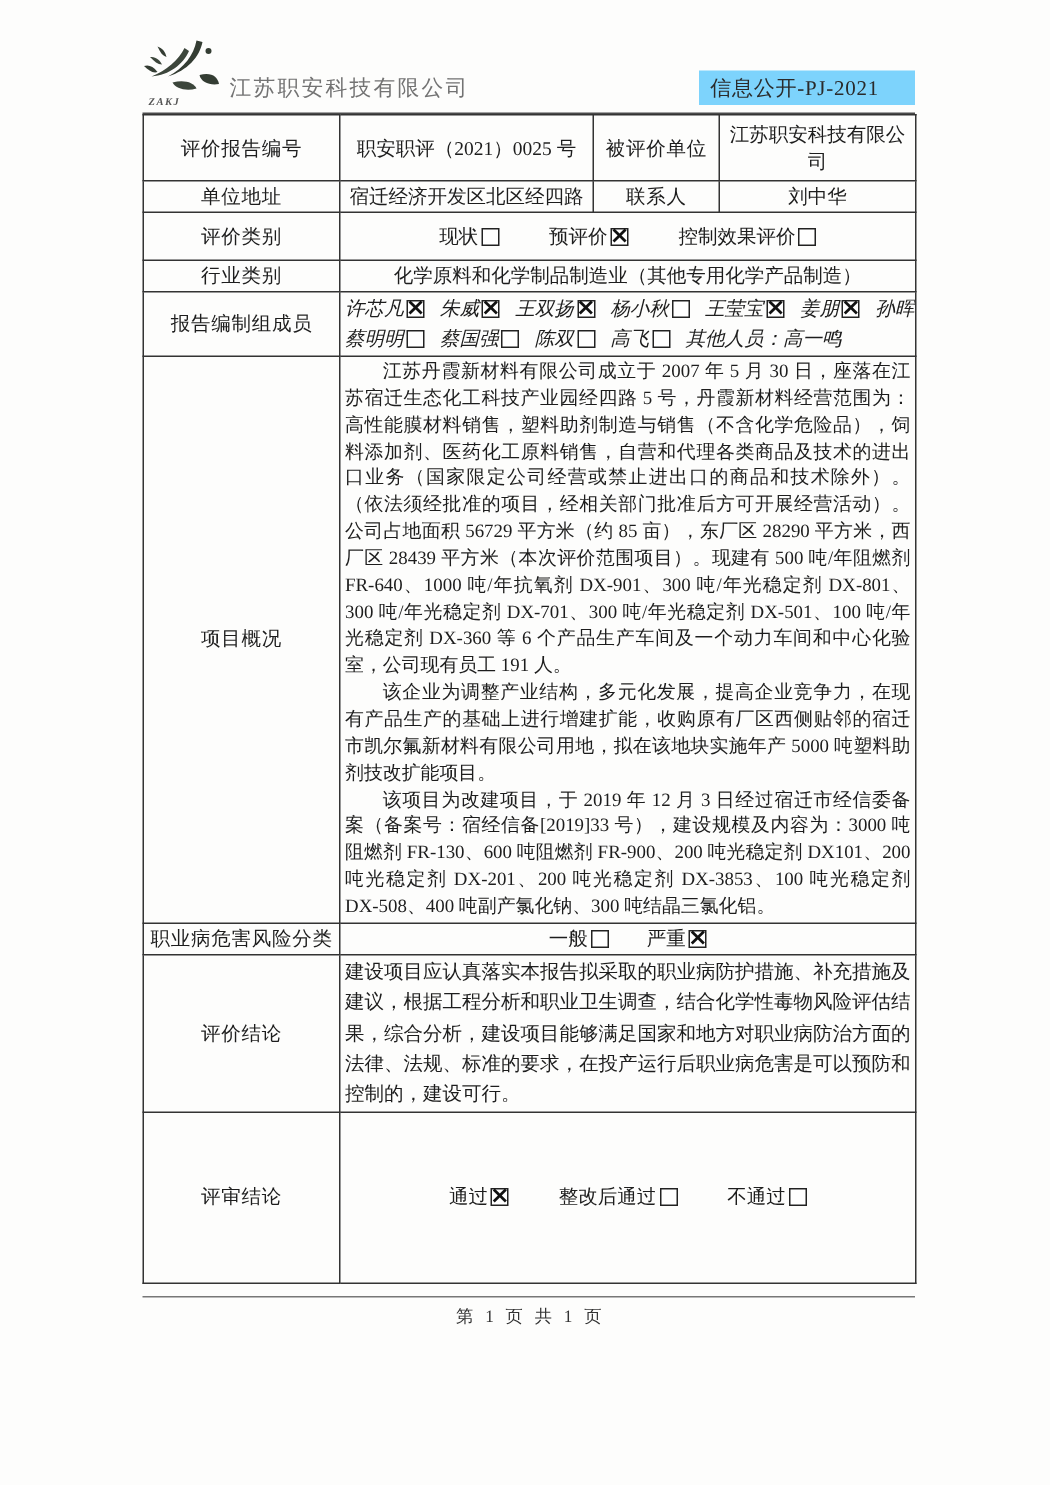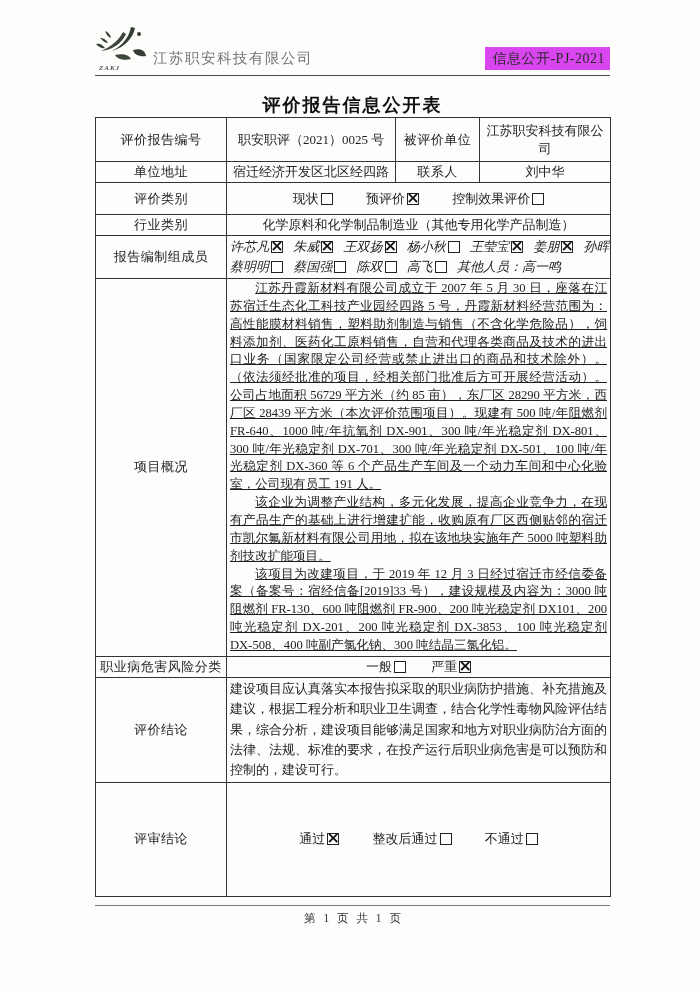--- a/index.html
+++ b/index.html
@@ -28,22 +28,22 @@
     font-size: 7px; font-weight: 700; font-style: italic;
     letter-spacing: 1px; color: #555;
     font-family: "Liberation Serif", serif;
   }
   .company-name {
     font-size: 14.5px; letter-spacing: 1.5px; color: #737373;
     margin-left: 2px; padding-bottom: 4px;
   }
   .doc-code {
     font-size: 14px; letter-spacing: 0.5px; color: #2a2a2a;
-    background: #d946ef;
-    padding: 3px 5px 2px 7px;
+    background: #7dd3fc;
+    padding: 3px 24px 2px 7px;
     margin-bottom: 2px;
   }
   
   .title {
     margin-top: 17px;
     text-align: center;
     font-size: 18px; font-weight: 700; letter-spacing: 2px; color: #111;
   }
   
   table.info-table {
@@ -65,21 +65,21 @@
   .c-cell { text-align: center; }
   .opt { white-space: nowrap; }
   .gap-wide .opt { margin: 0 15px; }
   .gap-mid .opt { margin: 0 11px; }
   .team-cell { padding: 2px 4px 2px 7px; font-size: 12.5px; font-style: italic; }
   .team-line { line-height: 20px; white-space: nowrap; }
   .team-line .opt { margin-right: 7px; }
   .overview-cell { padding: 3px 8px 3px 8px; vertical-align: top; }
   .overview-cell p {
     font-size: 12.6px; line-height: 17.85px;
-    text-align: justify; text-indent: 2em; text-decoration: underline;
+    text-align: justify; text-indent: 2em;
   }
   .conclusion-cell { padding: 4px 8px; }
   .conclusion-cell div {
     font-size: 13px; line-height: 20.4px; text-align: justify;
   }
   
   .cb {
     display: inline-block; width: 12px; height: 12px;
     border: 1px solid #222; background: #fff;
     margin-left: 2px; vertical-align: -2px; position: relative;
@@ -117,21 +117,20 @@
           <path d="M20 29 C28 27 34 29 36 33 C29 35 22 33 20 29 Z" fill="#3c463b"></path>
           <circle cx="44" cy="8" r="2" fill="#343d33"></circle>
         </svg>
         <span class="logo-text">ZAKJ</span>
       </div>
       <span class="company-name">江苏职安科技有限公司</span>
     </div>
     <span class="doc-code">信息公开-PJ-2021</span>
   </div>
 
-  <h1 class="title">评价报告信息公开表</h1>
 
   <table class="info-table">
     <colgroup>
       <col style="width:131px">
         <col style="width:169px">
         <col style="width:84px">
         <col style="width:131px">
     </colgroup>
 
     <tbody>

